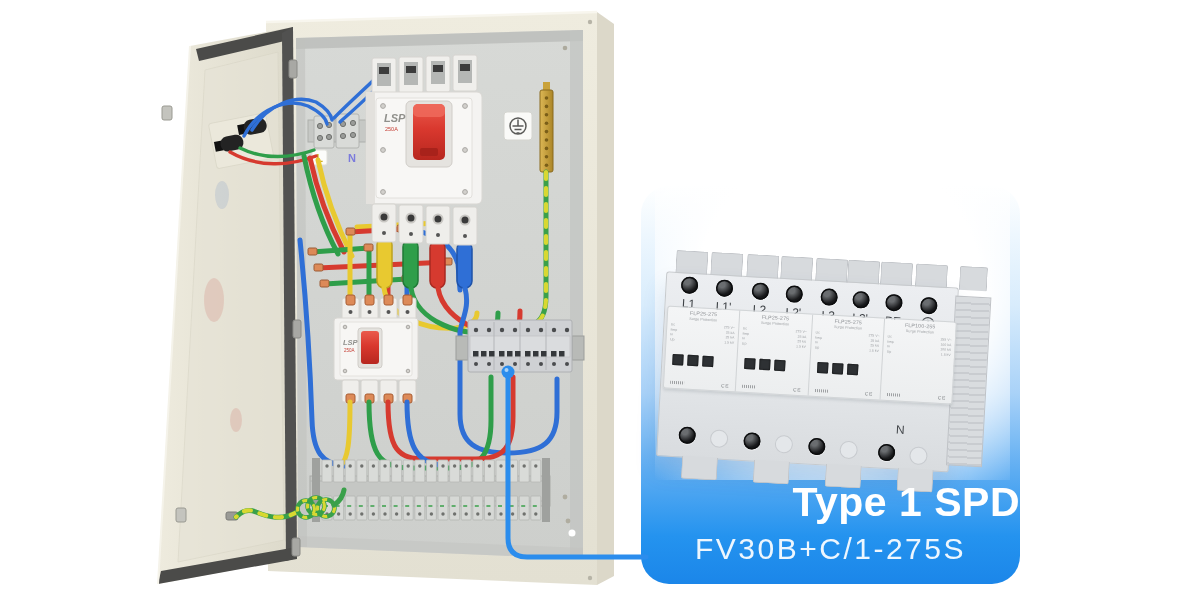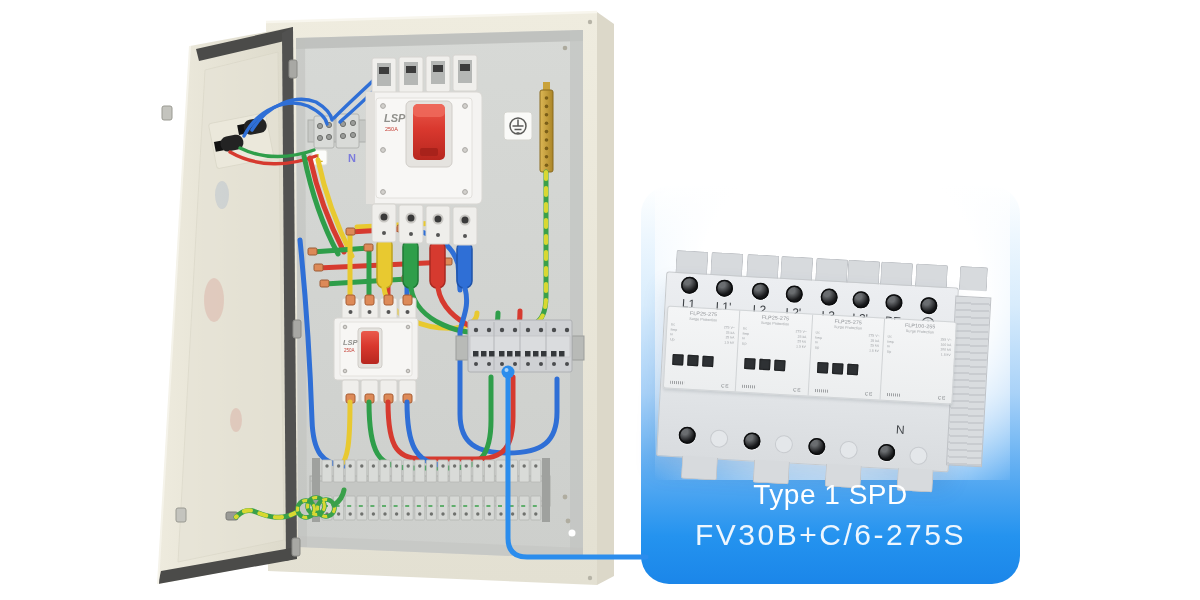--- a/index.html
+++ b/index.html
@@ -21,21 +21,21 @@
   .w-green{stroke:var(--wire-green)} .w-yellow{stroke:var(--wire-yellow)}
   .w-gnd{stroke:var(--ground-green)}
   .w-gndy{stroke:var(--ground-yellow);stroke-width:4.2;stroke-dasharray:7 9}
 
   
   .blue-panel{position:absolute;left:641px;top:186px;width:379px;height:398px;border-radius:28px;z-index:2;
     background:linear-gradient(180deg,#feffff 0%,#eef7fe 12%,#d8ecfc 30%,#a9d2f8 52%,#5cacf2 72%,#2493ef 88%,var(--gradient-bottom) 100%);}
   .photo-bg{position:absolute;left:14px;top:-6px;right:10px;height:300px;
     background:radial-gradient(ellipse at 52% 38%,#ffffff 55%,rgba(255,255,255,0) 100%);}
   .caption{position:absolute;left:0;right:0;top:294px;text-align:center;line-height:1.08;}
-  .caption-title{font-size:28px;font-weight:400;color:#ffffff;letter-spacing:.5px;}
+  .caption-title{font-size:41px;font-weight:700;color:#ffffff;letter-spacing:.5px;text-align:right;}
   .caption-model{font-size:30px;font-weight:400;color:#f4faff;letter-spacing:2.5px;margin-top:9px;opacity:.97;}
 
   
   .spd-unit{position:absolute;left:26px;top:64px;width:326px;height:230px;transform:rotate(3.2deg);transform-origin:10px 10px;}
   .unit-body{position:absolute;left:0;top:22px;width:291px;height:183px;border:1px solid #c6c9cc;border-radius:3px;
     background:linear-gradient(180deg,#eceef1 0%,#e3e6e9 55%,#d9dcdf 100%);box-shadow:0 14px 22px rgba(40,90,150,.16);}
   .fins{position:absolute;left:290px;top:30px;width:34px;height:168px;border:1px solid #bfc2c6;
     background:repeating-linear-gradient(180deg,#d9dcdf 0 5px,#c9ccd0 5px 7px);}
   .tab{position:absolute;top:0;height:23px;background:#d7dadd;border:1px solid #c1c4c8;border-bottom:none;border-radius:2px 2px 0 0;}
   .btab{position:absolute;top:205px;height:22px;background:#d7dadd;border:1px solid #c1c4c8;border-top:none;border-radius:0 0 2px 2px;}
@@ -670,21 +670,21 @@
       <div class="ghost" style="left:262px;top:183px"></div>
 
       <div class="btab" style="left:26px;width:34px"></div>
       <div class="btab" style="left:98px;width:34px"></div>
       <div class="btab" style="left:170px;width:34px"></div>
       <div class="btab" style="left:242px;width:34px"></div>
     </div>
 
     <div class="caption">
       <div class="caption-title">Type 1 SPD</div>
-      <div class="caption-model">FV30B+C/6-275S</div>
+      <div class="caption-model">FV30B+C/1-275S</div>
     </div>
   </div>
 
   <svg id="callout-svg" width="1200" height="600" viewBox="0 0 1200 600">
     <path d="M508,377 L508,538 Q508,557 527,557 L646,557" fill="none" stroke="var(--accent-blue)" stroke-width="5" stroke-linecap="round"></path>
     <circle cx="508" cy="372" r="6.5" fill="var(--accent-blue)"></circle>
     <circle cx="506.5" cy="370" r="2" fill="#a8d2f8"></circle>
   </svg>
 
 </div>

